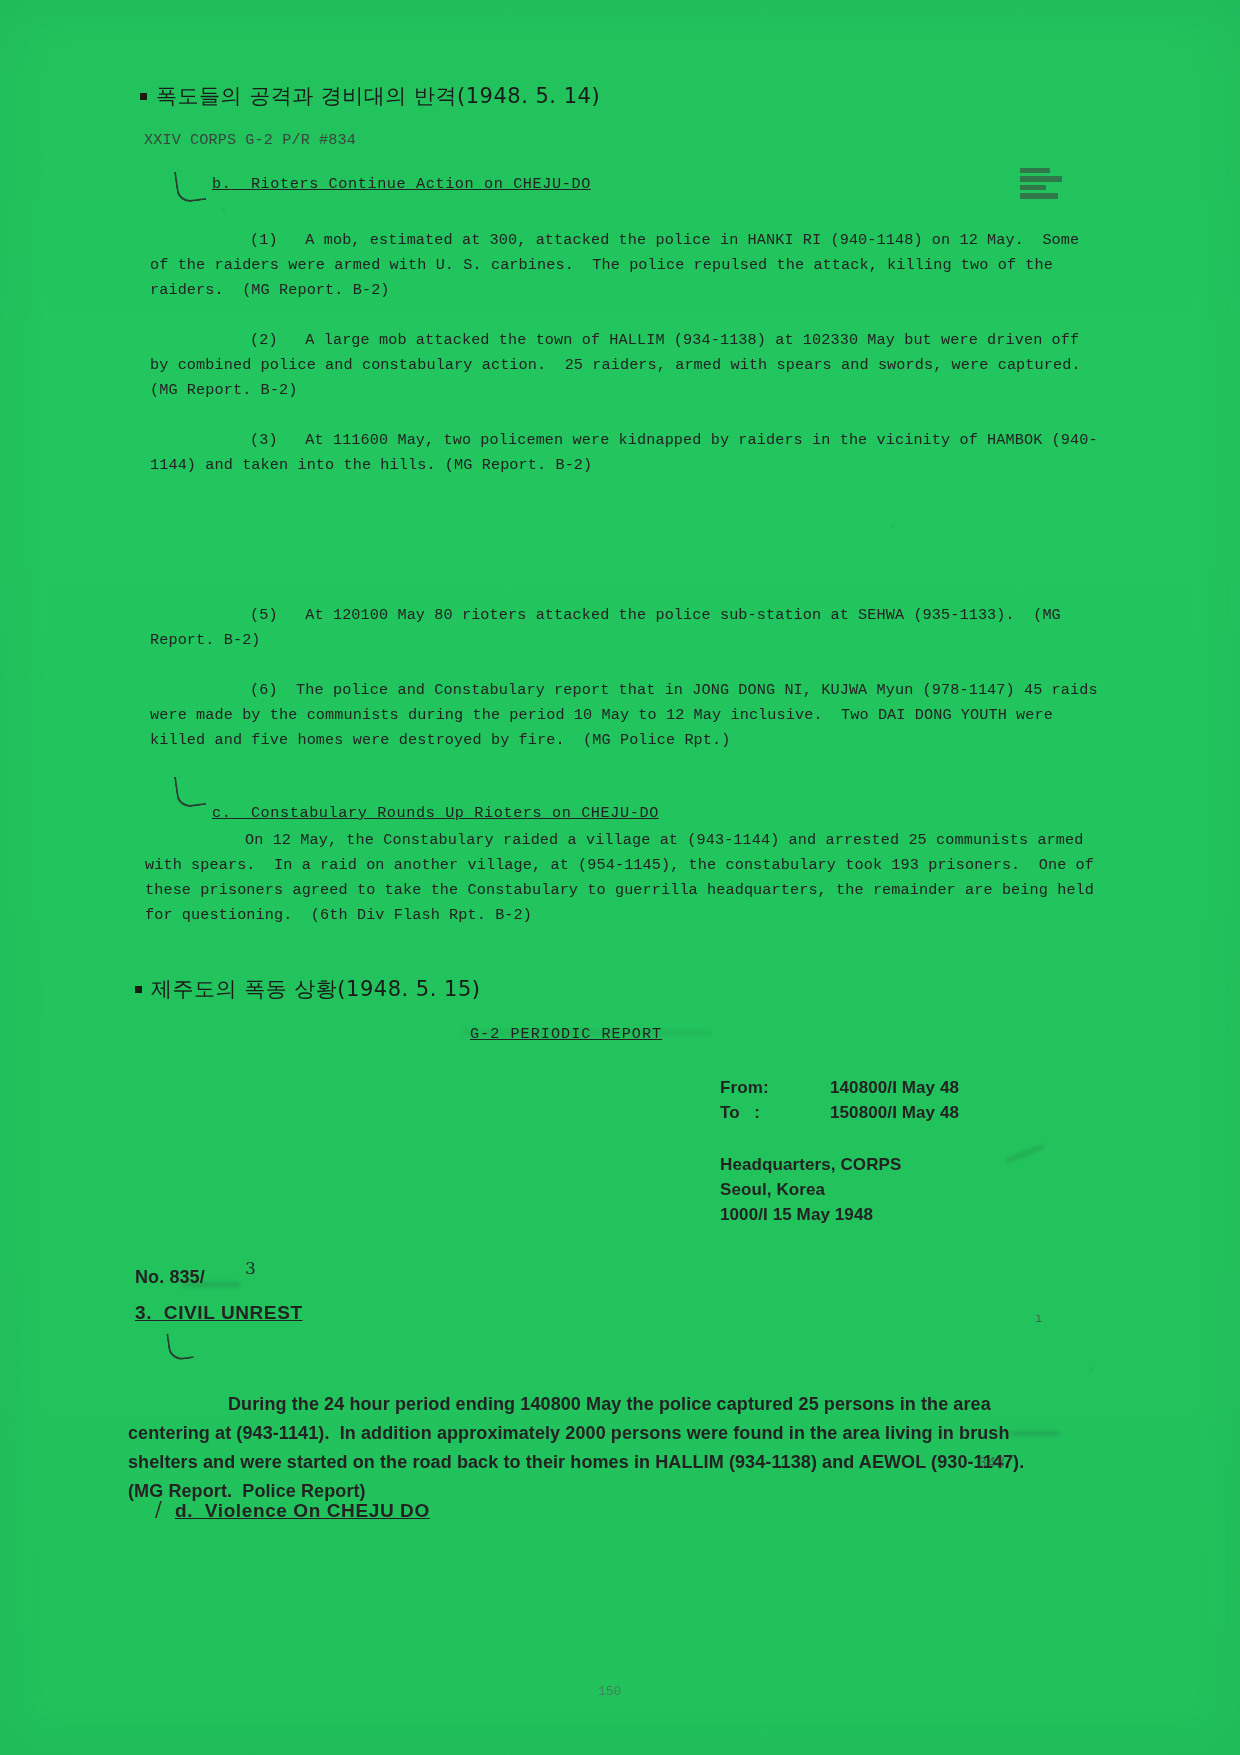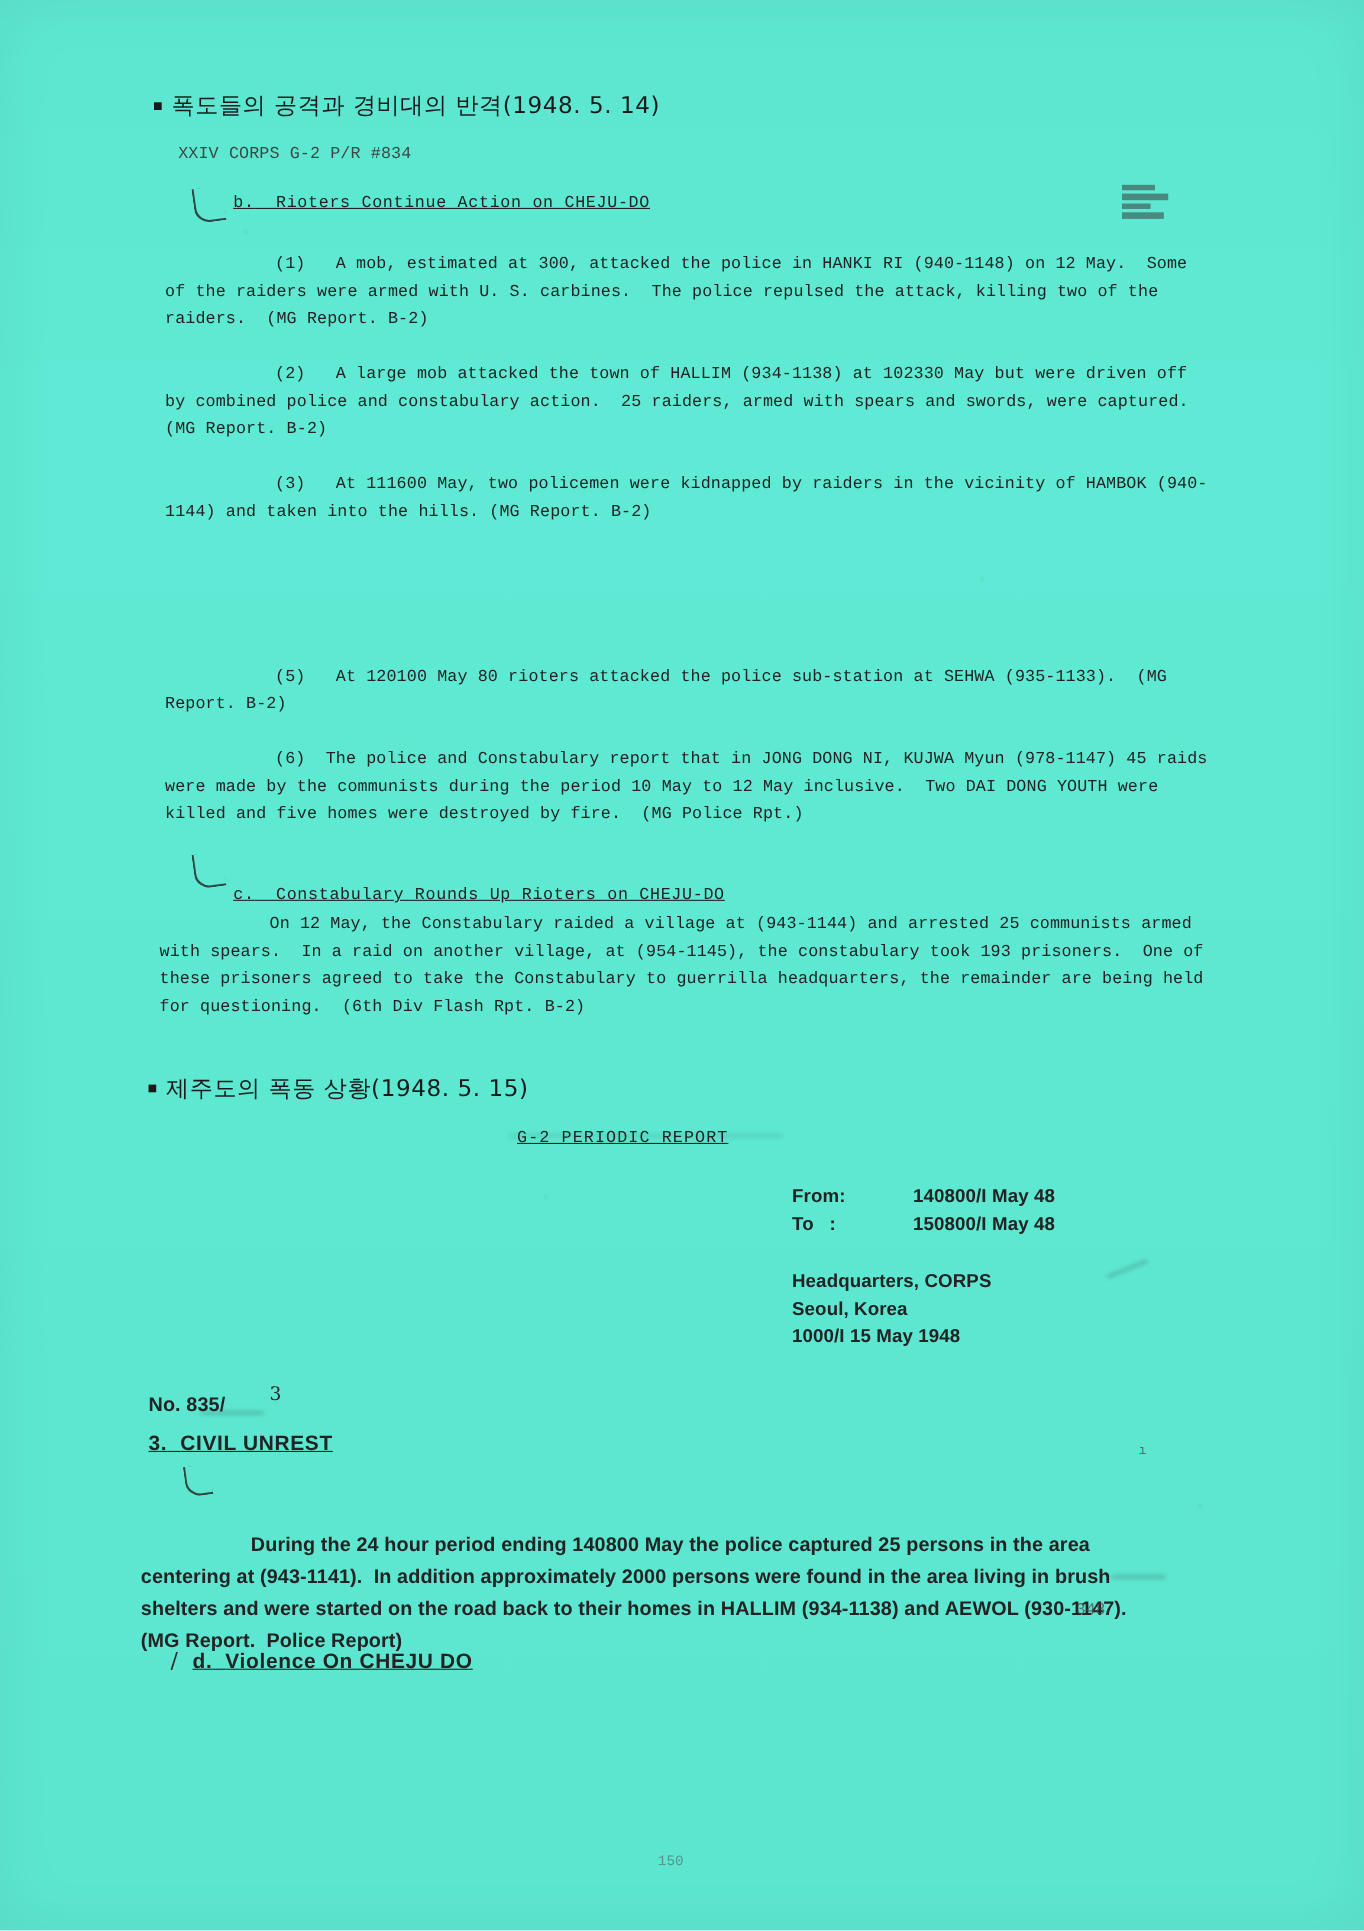--- a/index.html
+++ b/index.html
@@ -13,21 +13,21 @@
     position: relative;
     font-family: "Liberation Mono", monospace;
     color: #141414;
     overflow: hidden;
   }
   .page {
     position: absolute;
     left: 0; top: 0;
     width: 1240px;
     height: 1755px;
-    background: #5eead4;
+    background: #22c55e;
   }
   
   .page::before {
     content: "";
     position: absolute;
     left: 0; top: 0; right: 0; bottom: 0;
     background:
       radial-gradient(circle at 18% 12%, rgba(0,0,0,0.035) 0 2px, rgba(0,0,0,0) 3px),
       radial-gradient(circle at 72% 30%, rgba(0,0,0,0.03) 0 1.5px, rgba(0,0,0,0) 3px),
       radial-gradient(circle at 40% 62%, rgba(0,0,0,0.03) 0 1.5px, rgba(0,0,0,0) 3px),
@@ -123,21 +123,21 @@
   }
 </style>
 </head>
 <body>
 
 <div class="page">
   <div class="edge-shadow"></div>
 
   <div class="kor-head" style="left:140px; top:82px;"><span class="bullet"></span><span>폭도들의 공격과 경비대의 반격(1948. 5. 14)</span></div>
 
-  <div class="tw faint" style="left:162px; top:128px; width:520px;">XXIV CORPS G-2 P/R #834</div>
+  <div class="tw faint" style="left:144px; top:128px; width:520px;">XXIV CORPS G-2 P/R #834</div>
 
   <div class="hook" style="left:176px; top:170px;"></div>
 
   <div class="tw hdr-under" style="left:212px; top:172px;"><span>b.</span>&nbsp;&nbsp;<span>Rioters Continue Action on CHEJU-DO</span></div>
 
   <div class="stamp-blob" style="left:1020px; top:168px; width:48px;">
     <i style="width:30px;height:5px;"></i>
     <i style="width:42px;height:6px;"></i>
     <i style="width:26px;height:5px;"></i>
     <i style="width:38px;height:6px;"></i>

